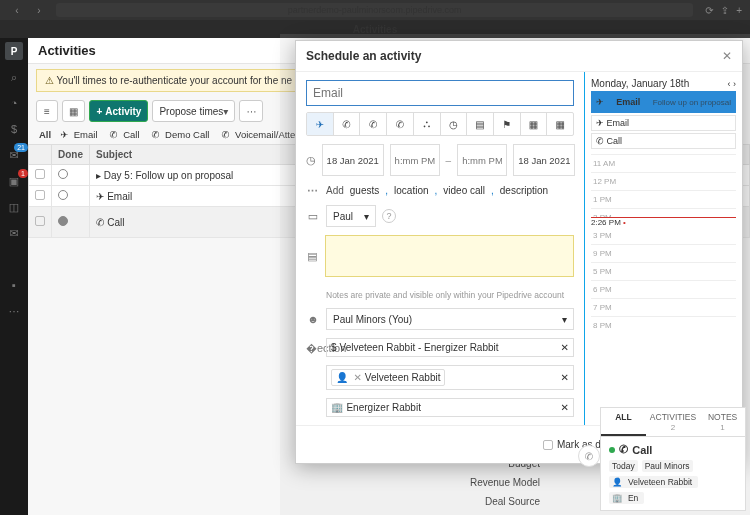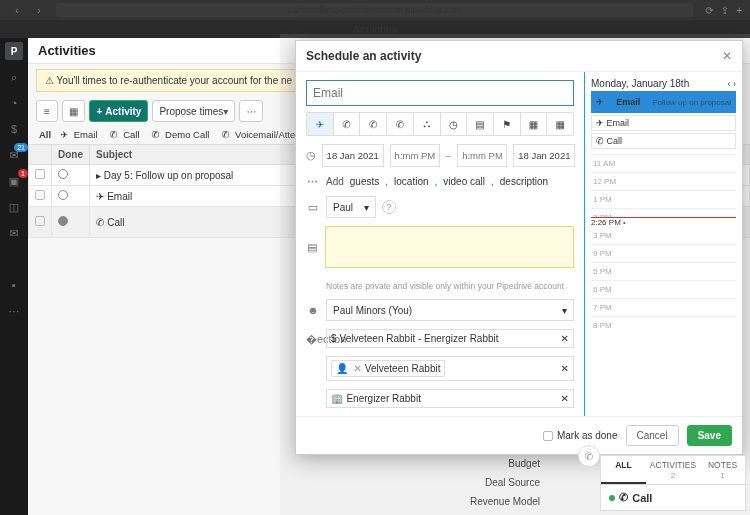--- a/index.html
+++ b/index.html
@@ -42,21 +42,21 @@
 .mbody{display:flex}
 .mleft{width:288px;padding:8px 10px}
 .mright{flex:1;border-left:1px solid #0ea5e9;padding:6px 6px}
 .input{width:100%;border:1px solid #3b82c7;height:26px;padding:0 6px;font-size:12px;color:#888}
 .icons{display:flex;gap:0;margin-top:6px;border:1px solid #ddd;border-radius:2px;overflow:hidden}
 .icons span{flex:1;height:22px;display:flex;align-items:center;justify-content:center;font-size:10px;border-right:1px solid #ddd;color:#444}
 .icons span:first-child{background:#e9f2fb;color:#2270b8}
 .icons span:last-child{border-right:none}
 .row{display:flex;align-items:center;gap:6px;margin-top:8px;font-size:10px}
 .ricn{width:14px;text-align:center;color:#777;font-size:11px}
-.dinp{border:1px solid #ddd;height:23px;padding:0 4px;font-size:9.5px;color:#444;background:#fff}
+.dinp{border:1px solid #ddd;height:32px;padding:0 4px;font-size:9.5px;color:#444;background:#fff}
 .addl{color:#147bc9}
 .addl .dots{color:#888;font-weight:700;letter-spacing:1px}
 .sel{border:1px solid #ddd;height:22px;padding:0 6px;display:flex;align-items:center;justify-content:space-between;font-size:10px;color:#444;flex:1}
 .notes{border:1px solid #e6d77c;background:#fffbe0;height:42px;width:100%}
 .hint{font-size:8.5px;color:#999;margin-top:13px}
 .chip{border:1px solid #ddd;border-radius:2px;display:flex;align-items:center;padding:2px 4px;gap:3px;font-size:10px;color:#444}
 .chip .x{color:#999;margin-left:2px}
 .chiprow{border:1px solid #ddd;padding:3px 4px;display:flex;align-items:center;gap:4px;flex:1;justify-content:space-between}
 .mftr{border-top:1px solid #eee;padding:8px 10px;display:flex;justify-content:flex-end;align-items:center;gap:8px;font-size:10px}
 .mftr .chk2{display:flex;align-items:center;gap:4px;color:#555}
@@ -161,22 +161,22 @@
         <td><span class="chk"></span></td>
         <td><span class="circ fill"></span></td>
         <td><span>✆</span> <span>Call</span></td>
         <td class="deal">Velveteen Ra</td>
       </tr>
     </tbody>
       </table>
 
     <div class="bg-fields">
       <div>Budget</div>
+      <div>Revenue Model</div>
       <div>Deal Source</div>
-      <div>Revenue Model</div>
 
     </div>
   </div>
 </div>
 
 <div class="overlay"></div>
 
 <div class="modal">
   <div class="mhdr">
     <span>Schedule an activity</span>
@@ -304,14 +304,20 @@
 <div class="phoneicn">✆</div>
 
 <div class="panel">
   <div class="ptabs">
     <span class="act">ALL</span>
     <span><span>ACTIVITIES</span> <span class="c">2</span></span>
     <span><span>NOTES</span> <span class="c">1</span></span>
   </div>
   <div class="pbody">
     <div class="pcall"><span class="dot"></span>✆ <span>Call</span></div>
+    <div class="pmeta">
+      <span>Today</span>
+      <span>Paul Minors</span>
+      <span>👤 <span>Velveteen Rabbit</span></span>
+      <span>🏢 <span>En</span></span>
+    </div>
   </div>
 </div>
 
 </body></html>

